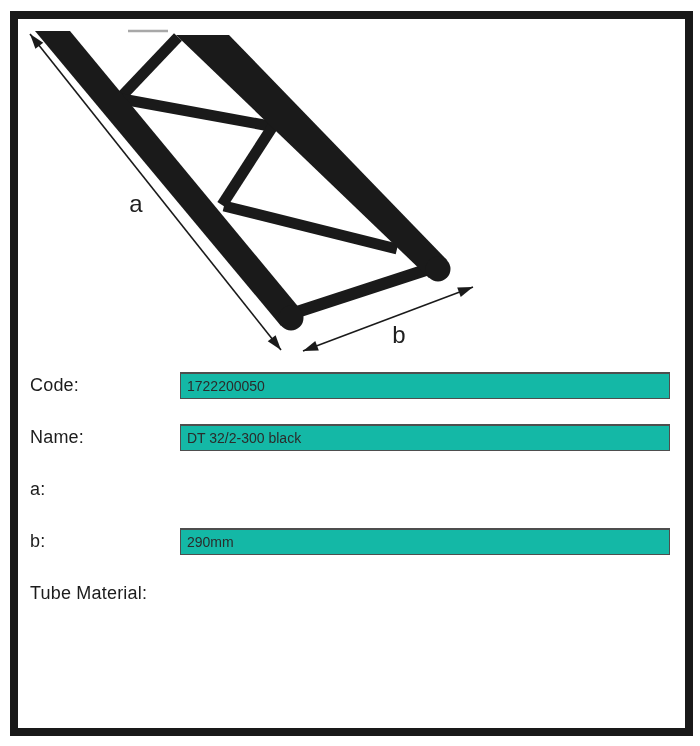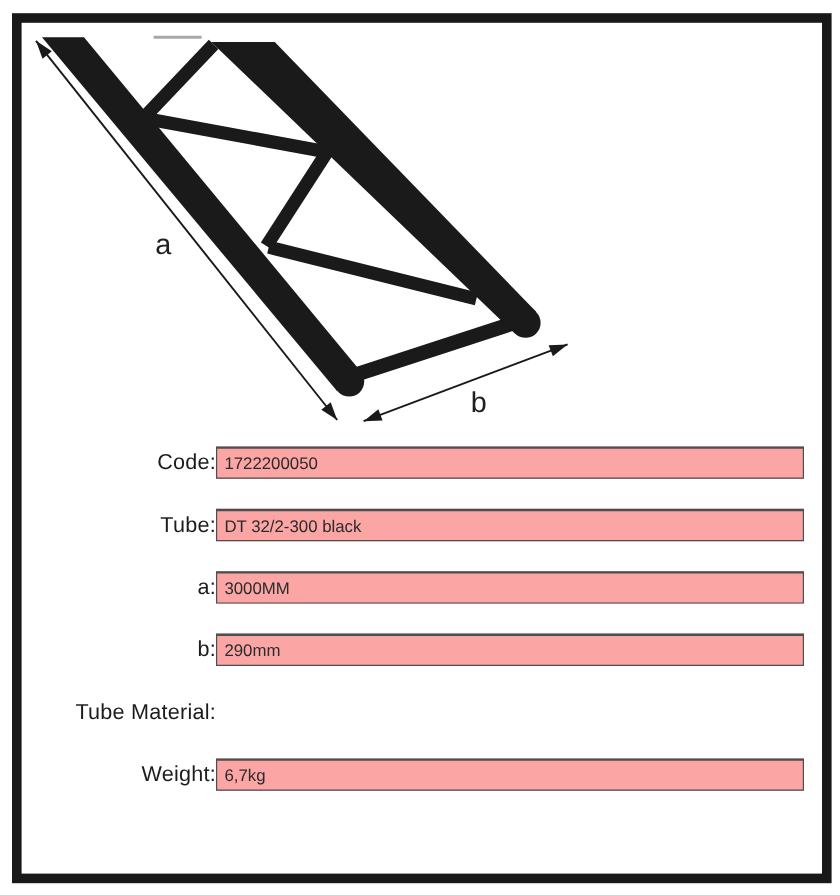--- a/index.html
+++ b/index.html
@@ -33,34 +33,33 @@
     position: absolute;
     left: 30px;
     top: 372px;
     width: 640px;
   }
   .form-row {
     display: flex;
     align-items: center;
     height: 27px;
     margin-bottom: 25px;
-    text-align: right;
   }
   .form-label {
     flex: none;
     width: 150px;
     font-size: 18px;
     color: #1c1c1c;
     letter-spacing: 0.2px;
   }
   .form-value {
     flex: 1;
     height: 27px;
     box-sizing: border-box;
-    background: #fca5a5;
+    background: #14b8a6;
     border: 1px solid #4e4e4e;
     border-top-width: 2px;
     display: flex;
     align-items: center;
     padding: 0 6px;
     font-size: 14px;
     color: #2b2b2b;
     white-space: nowrap;
     overflow: hidden;
   }
@@ -107,40 +106,35 @@
   </svg>
 
   <div class="form-area">
 
     <div class="form-row">
       <div class="form-label">Code:</div>
       <div class="form-value" role="textbox">1722200050</div>
     </div>
 
     <div class="form-row">
-      <div class="form-label">Tube:</div>
+      <div class="form-label">Name:</div>
       <div class="form-value" role="textbox">DT 32/2-300 black</div>
     </div>
 
     <div class="form-row">
       <div class="form-label">a:</div>
-      <div class="form-value" role="textbox">3000MM</div>
     </div>
 
     <div class="form-row">
       <div class="form-label">b:</div>
       <div class="form-value" role="textbox">290mm</div>
     </div>
 
     <div class="form-row">
       <div class="form-label">Tube Material:</div>
     </div>
 
-    <div class="form-row">
-      <div class="form-label">Weight:</div>
-      <div class="form-value" role="textbox">6,7kg</div>
-    </div>
 
     <div class="form-row">
     </div>
 
   </div>
 </div>
 
 </body></html>

